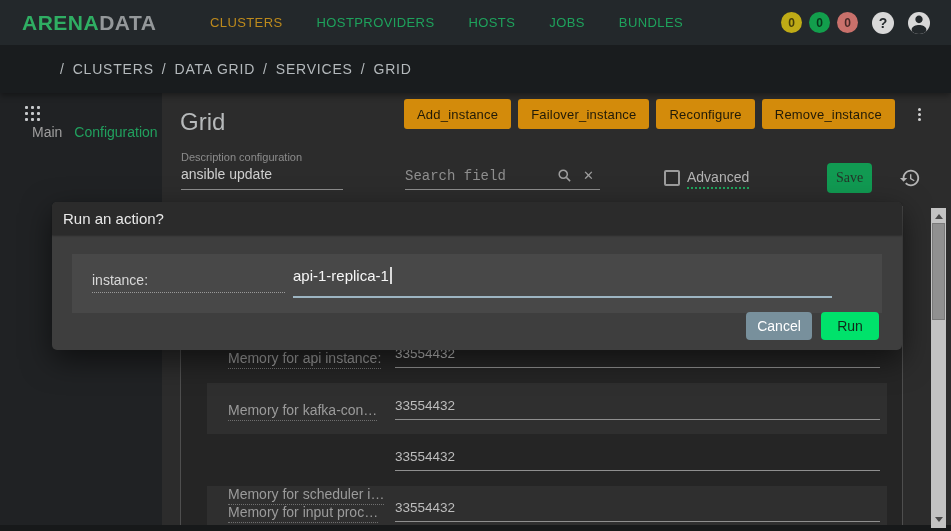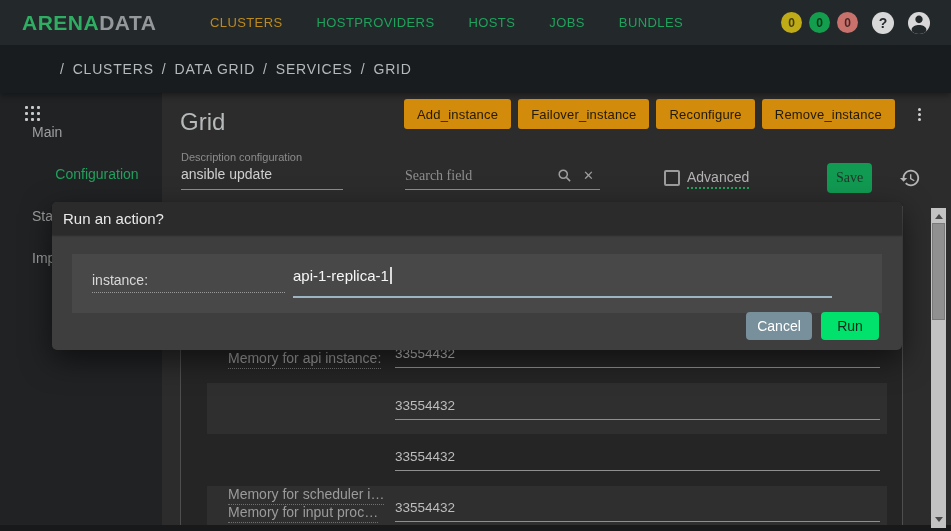--- a/index.html
+++ b/index.html
@@ -37,34 +37,34 @@
   .crumbs .ci { cursor:pointer; }
   .actionbtns { position:absolute; left:404px; top:54px; display:flex; gap:7px; }
   .actionbtns button { height:30px; padding:0 13px; background:#d38b0b; color:#201a08; border:none;
             border-radius:3px; font-family:inherit; font-size:13px; letter-spacing:.2px; cursor:pointer;text-align:center; }
   .kebab { position:absolute; left:913px; top:57px; width:12px; height:24px; display:flex; flex-direction:column;
            align-items:center; justify-content:center; gap:2px; cursor:pointer; }
   .kebab i { width:3px; height:3px; border-radius:50%; background:#d2d2d2; }
 
   
   .sidebar { position:absolute; left:0; top:93px; width:162px; height:432px; background:#202224;
-             padding:31px 0 0 32px; display:flex; flex-direction:column; gap:26px; z-index:1; }
+             padding:31px 0 0 32px; display:flex; flex-direction:row; gap:12px; z-index:1; }
   .sidebar .item { font-size:14px; line-height:16px; color:#9e9e9e; cursor:pointer; }
   .sidebar .item.active { color:#21a05e;text-align:center; }
 
   
   .content { position:absolute; left:162px; top:93px; width:789px; height:432px; background:#2c2c2c; z-index:1; }
   .page-title { position:absolute; left:180px; top:108px; font-size:24px; color:#b6b9ba; z-index:2; }
   .desc-label { position:absolute; left:181px; top:151px; font-size:11px; color:#8c8c8c; z-index:2; }
   .desc-field { position:absolute; left:181px; top:166px; width:162px; height:24px;
                 border-bottom:1px solid #8e8e8e; font-size:14px; color:#cfcfcf; z-index:2; cursor:text; }
   .search-field { position:absolute; left:405px; top:166px; width:195px; height:24px;
                   border-bottom:1px solid #8e8e8e; z-index:2; }
   .search-field input { width:160px; background:transparent; border:none; outline:none;
-                  font-family:Liberation Serif, serif; font-size:14px; color:#cfcfcf; }
+                  font-family:Liberation Mono, monospace; font-size:14px; color:#cfcfcf; }
   .search-field input::placeholder { color:#8e8e8e; opacity:1; }
   .sf-ico { position:absolute; top:2px; width:15px; height:15px; }
   .sf-search { right:28px; } .sf-clear { right:4px; color:#9e9e9e; font-size:13px; line-height:15px; cursor:pointer; text-align:center; }
   .adv-box { position:absolute; left:664px; top:170px; width:16px; height:16px; border:2px solid #9c9c9c;
              border-radius:2px; z-index:2; cursor:pointer; }
   .adv-label { position:absolute; left:687px; top:169px; font-size:14px; color:#b3b3b3;
                border-bottom:2px dotted #1fa35c; padding-bottom:2px; z-index:2; cursor:pointer; }
   .save-btn { position:absolute; left:827px; top:163px; width:45px; height:30px; background:#119a52;
               color:#24362a; border:none; border-radius:4px; font-family:Liberation Serif, serif; font-size:14px; z-index:2; cursor:pointer; }
   .hist-btn { position:absolute; left:899px; top:167px; width:22px; height:22px; z-index:2; cursor:pointer; }
@@ -210,20 +210,21 @@
     </svg>
   </div>
 
   <div class="card">
     <div class="rowpanel rp2"></div>
     <div class="rowpanel rp4"></div>
 
     <div class="cfg-label cl1">Memory for api instance:</div>
     <div class="cfg-value cv1">33554432</div>
 
+    <div class="cfg-label cl2">Memory for kafka-con…</div>
     <div class="cfg-value cv2">33554432</div>
 
     <div class="cfg-label cl3">Memory for scheduler i…</div>
     <div class="cfg-value cv3">33554432</div>
 
     <div class="cfg-label cl4">Memory for input proc…</div>
     <div class="cfg-value cv4">33554432</div>
   </div>
 
   <div class="bottomstrip"></div>

